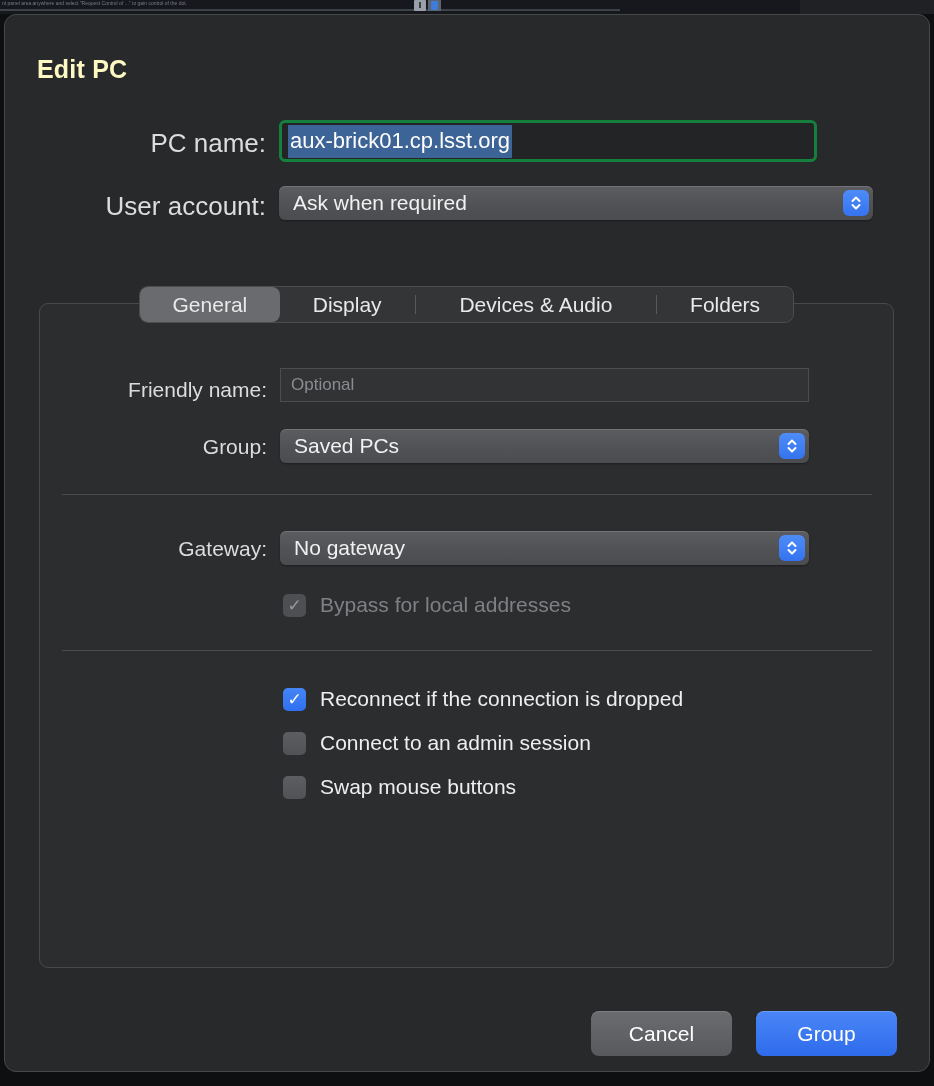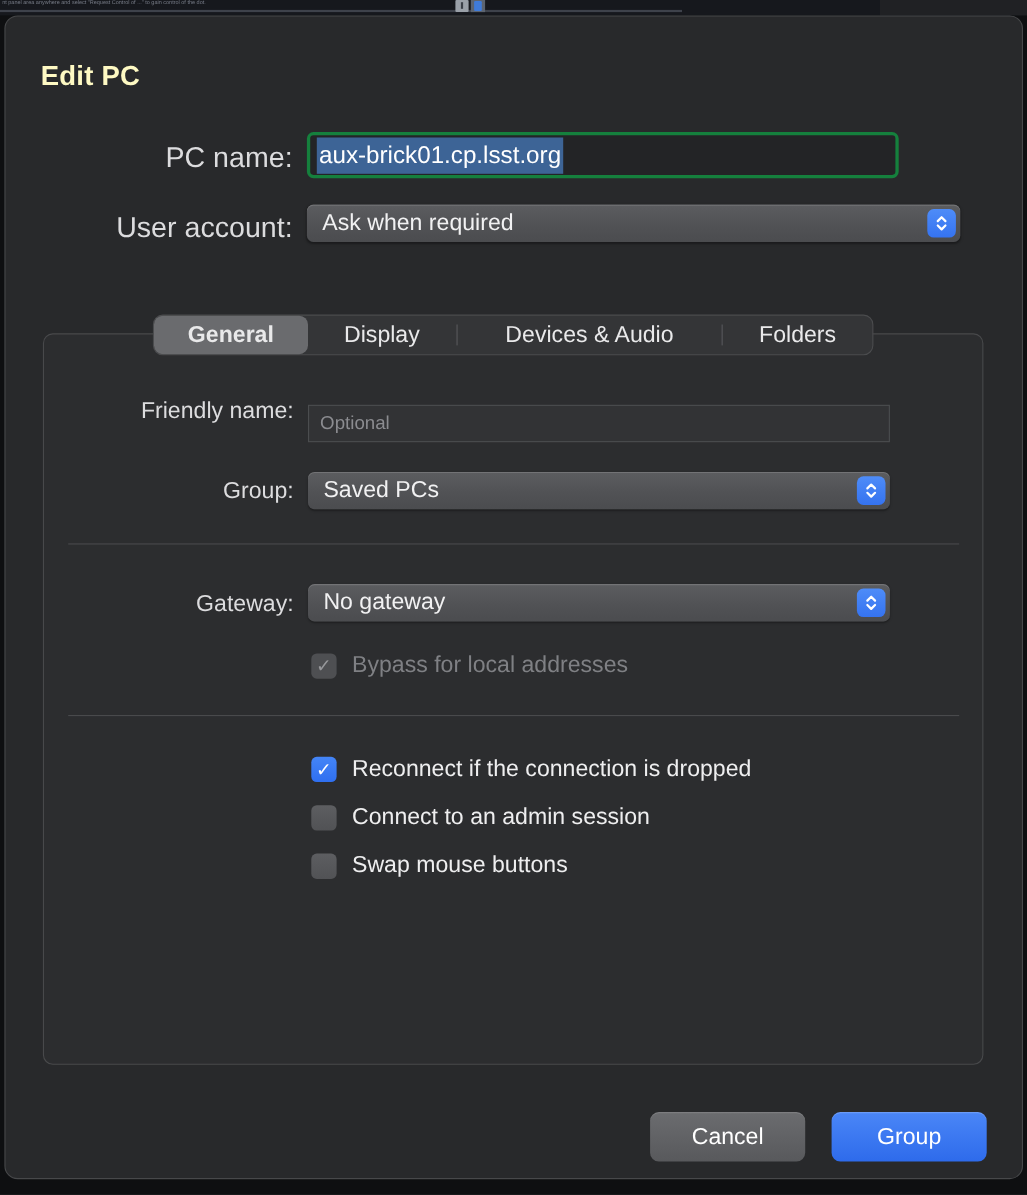--- a/index.html
+++ b/index.html
@@ -139,21 +139,21 @@
     <span class="chev">
       <svg width="12" height="18" viewBox="0 0 12 18">
           <path d="M2.5 7 L6 3.5 L9.5 7" stroke="#fff" stroke-width="2" fill="none" stroke-linecap="round" stroke-linejoin="round"></path>
           <path d="M2.5 11 L6 14.5 L9.5 11" stroke="#fff" stroke-width="2" fill="none" stroke-linecap="round" stroke-linejoin="round"></path>
         </svg>
     </span>
   </div>
 
   <div class="groupbox">
 
-    <div class="gb-label" style="top:58px;">Friendly name:</div>
+    <div class="gb-label" style="top:74px;">Friendly name:</div>
     <input class="text-input" style="top: 64px;" type="text" placeholder="Optional">
 
     <div class="gb-label" style="top:131px;">Group:</div>
     <div class="popup" style="left:240px; top:125px; width:529px;">
       <span class="ptext">Saved PCs</span>
       <span class="chev">
         <svg width="12" height="18" viewBox="0 0 12 18">
             <path d="M2.5 7 L6 3.5 L9.5 7" stroke="#fff" stroke-width="2" fill="none" stroke-linecap="round" stroke-linejoin="round"></path>
             <path d="M2.5 11 L6 14.5 L9.5 11" stroke="#fff" stroke-width="2" fill="none" stroke-linecap="round" stroke-linejoin="round"></path>
           </svg>
@@ -187,21 +187,21 @@
 
     <div class="cbx" style="left:243px; top:428px;"></div>
     <div class="cbx-label" style="left:280px; top:427px;">Connect to an admin session</div>
 
     <div class="cbx" style="left:243px; top:472px;"></div>
     <div class="cbx-label" style="left:280px; top:471px;">Swap mouse buttons</div>
 
   </div>
 
   <div class="tabstrip">
-    <div class="seg selected" style="width:140px;font-weight:bold;">General</div>
+    <div class="seg selected" style="width:140px;">General</div>
     <div class="seg" style="width:135px;">Display</div>
     <div class="seg-sep"></div>
     <div class="seg" style="width:241px;">Devices &amp; Audio</div>
     <div class="seg-sep"></div>
     <div class="seg" style="width:136px;">Folders</div>
   </div>
 
   <div class="btn btn-cancel">Cancel</div>
   <div class="btn btn-save">Group</div>
 

